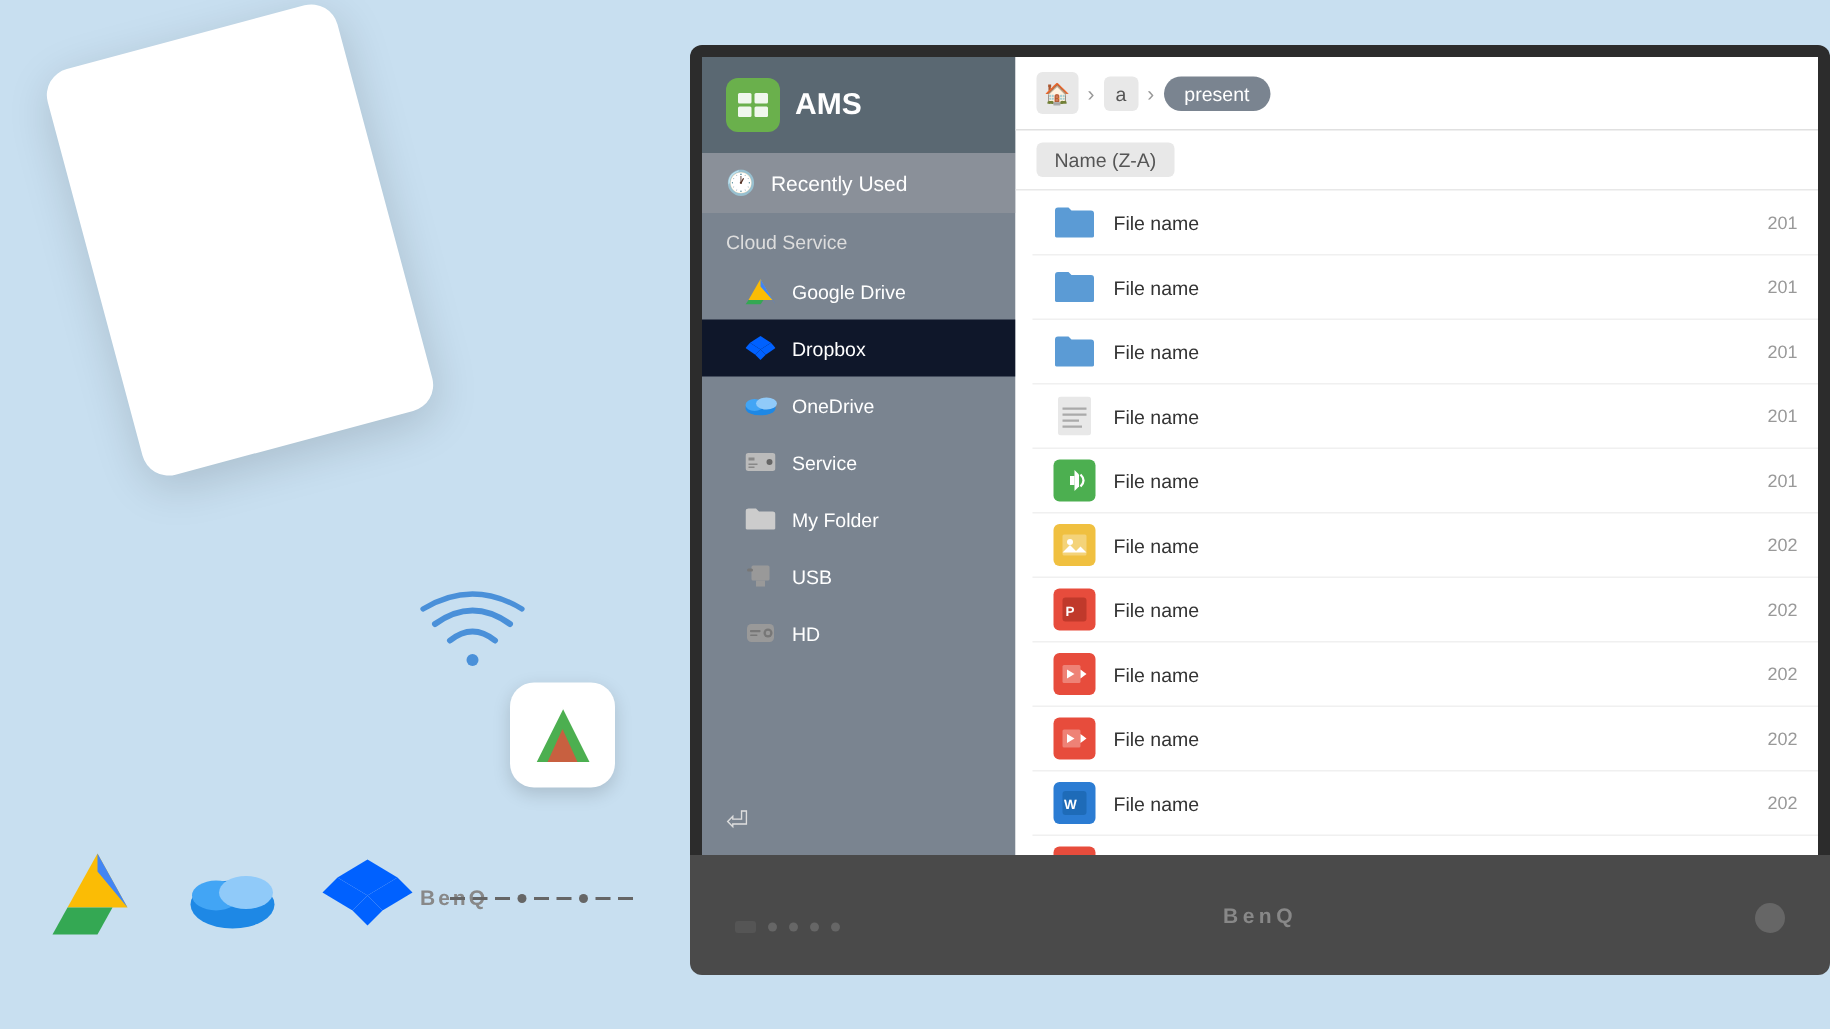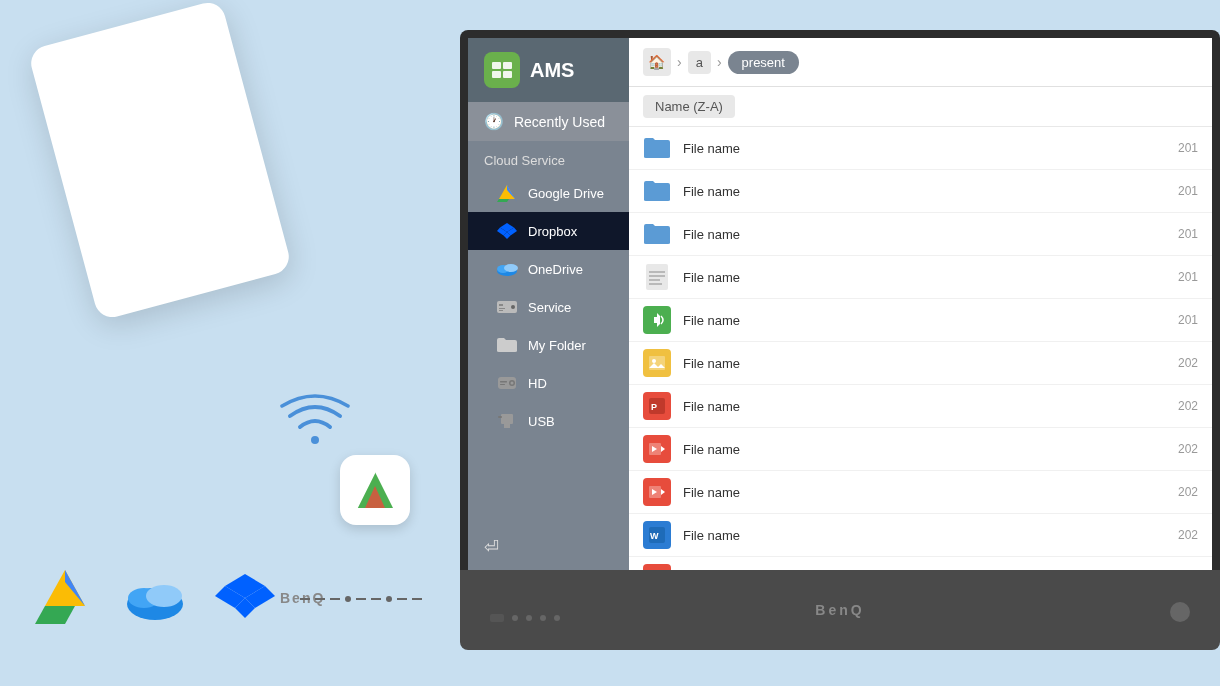--- a/index.html
+++ b/index.html
@@ -167,21 +167,21 @@
       top: 8px;
       left: 8px;
       right: 8px;
       bottom: 0;
       background: #f0f0f0;
       display: flex;
     }
 
     
     .sidebar {
-      width: 161px;
+      width: 209px;
       background: #7a8490;
       flex-shrink: 0;
       display: flex;
       flex-direction: column;
     }
     .sidebar-header {
       background: #5a6872;
       padding: 14px 16px;
       display: flex;
       align-items: center;
@@ -314,20 +314,21 @@
       border-radius: 4px;
       font-size: 13px;
       color: #555;
       cursor: pointer;
       display: inline-block;
     }
 
     .file-list {
       flex: 1;
       overflow-y: auto;
+      padding-left: 11px;
     }
     .file-row {
       display: flex;
       align-items: center;
       padding: 7px 14px;
       border-bottom: 1px solid #f0f0f0;
       gap: 12px;
       cursor: pointer;
     }
     .file-icon {
@@ -499,39 +500,39 @@
             <svg width="20" height="16" viewBox="0 0 20 16">
               <path d="M0 3 Q0 1 2 1 L7 1 L9 3 L18 3 Q20 3 20 5 L20 14 Q20 15 18 15 L2 15 Q0 15 0 14 Z" fill="#ccc"></path>
             </svg>
           </div>
           <span class="sidebar-item-label">My Folder</span>
         </div>
 
         <div class="sidebar-item">
           <div class="sidebar-item-icon">
             <svg width="20" height="16" viewBox="0 0 20 16">
+              <rect x="4" y="1" width="12" height="10" rx="1" fill="#999"></rect>
+              <rect x="7" y="11" width="6" height="4" fill="#999"></rect>
+              <rect x="1" y="3" width="4" height="2" rx="1" fill="#777"></rect>
+            </svg>
+          </div>
+          <span class="sidebar-item-label">USB</span>
+        </div>
+
+        <div class="sidebar-item">
+          <div class="sidebar-item-icon">
+            <svg width="20" height="16" viewBox="0 0 20 16">
               <rect x="1" y="2" width="18" height="12" rx="3" fill="#999"></rect>
               <circle cx="15" cy="8" r="3" fill="#777"></circle>
               <circle cx="15" cy="8" r="1.5" fill="#999"></circle>
               <rect x="3" y="6" width="7" height="1.5" rx="0.5" fill="#777"></rect>
               <rect x="3" y="9" width="5" height="1" rx="0.5" fill="#777"></rect>
             </svg>
           </div>
           <span class="sidebar-item-label">HD</span>
-        </div>
-
-        <div class="sidebar-item">
-          <div class="sidebar-item-icon">
-            <svg width="20" height="16" viewBox="0 0 20 16">
-              <rect x="4" y="1" width="12" height="10" rx="1" fill="#999"></rect>
-              <rect x="7" y="11" width="6" height="4" fill="#999"></rect>
-              <rect x="1" y="3" width="4" height="2" rx="1" fill="#777"></rect>
-            </svg>
-          </div>
-          <span class="sidebar-item-label">USB</span>
         </div>
 
         <div class="sidebar-bottom">
           <span>⏎</span>
         </div>
       </div>
 
       <div class="main-content">
 
         <div class="breadcrumb-bar">

